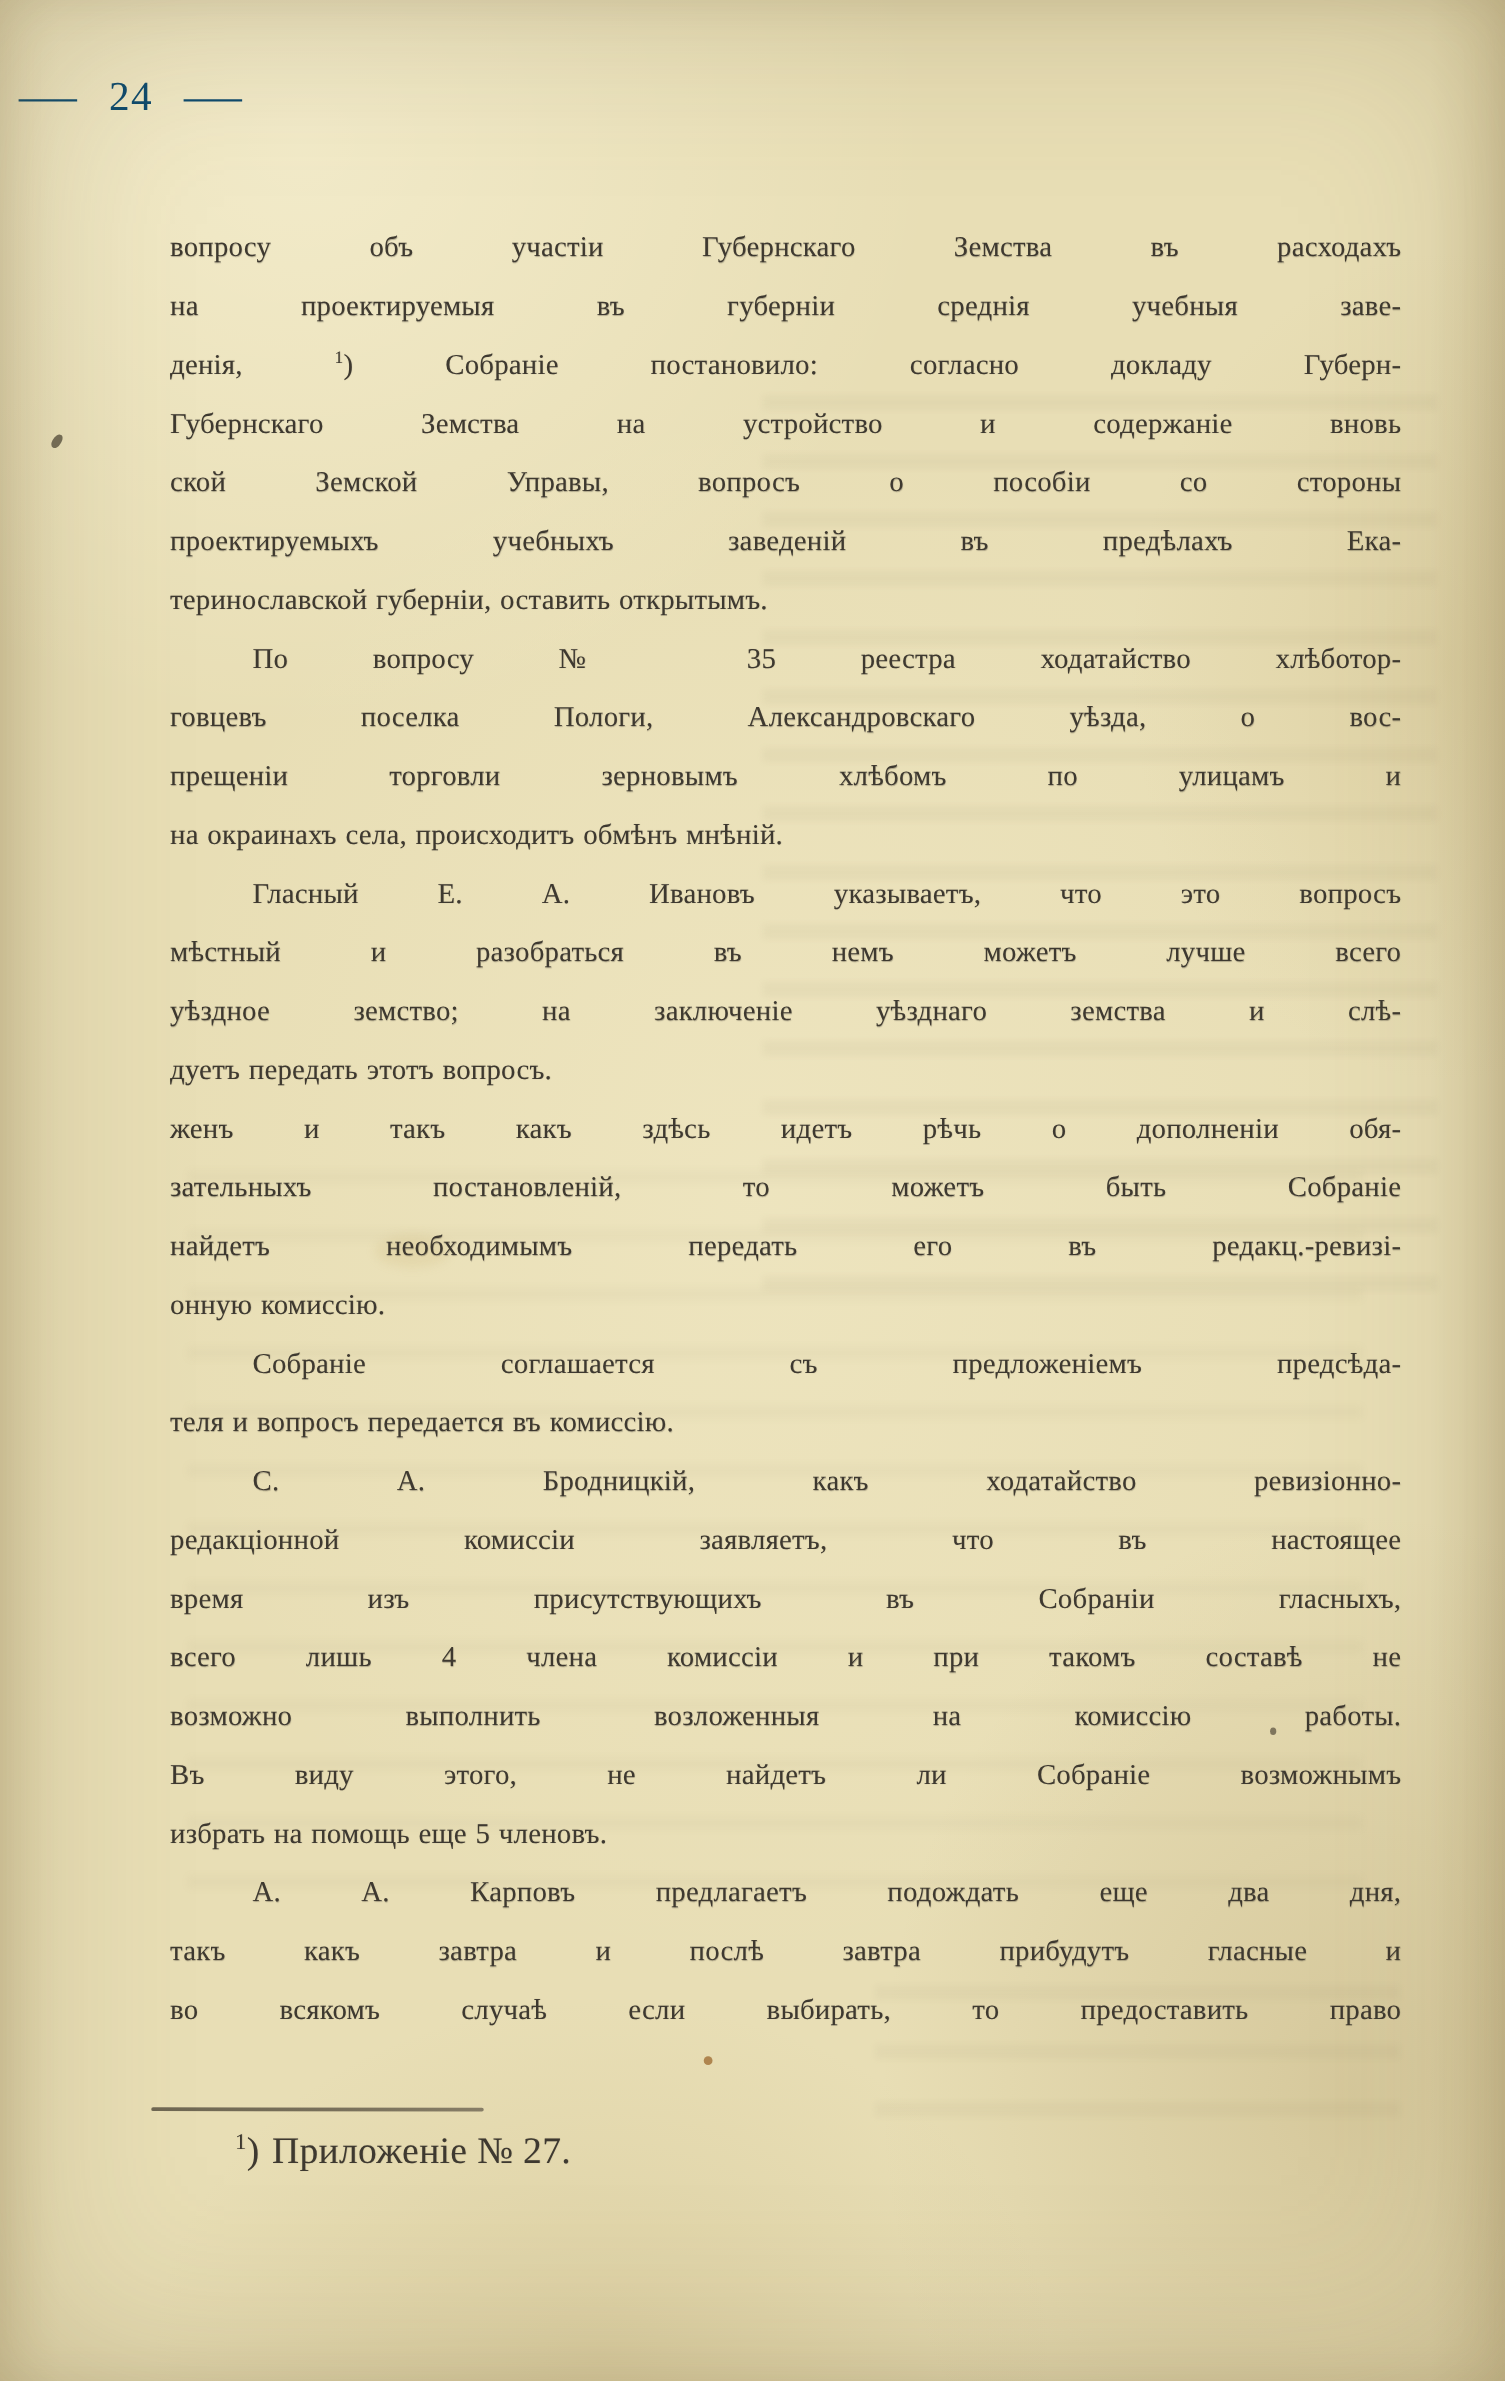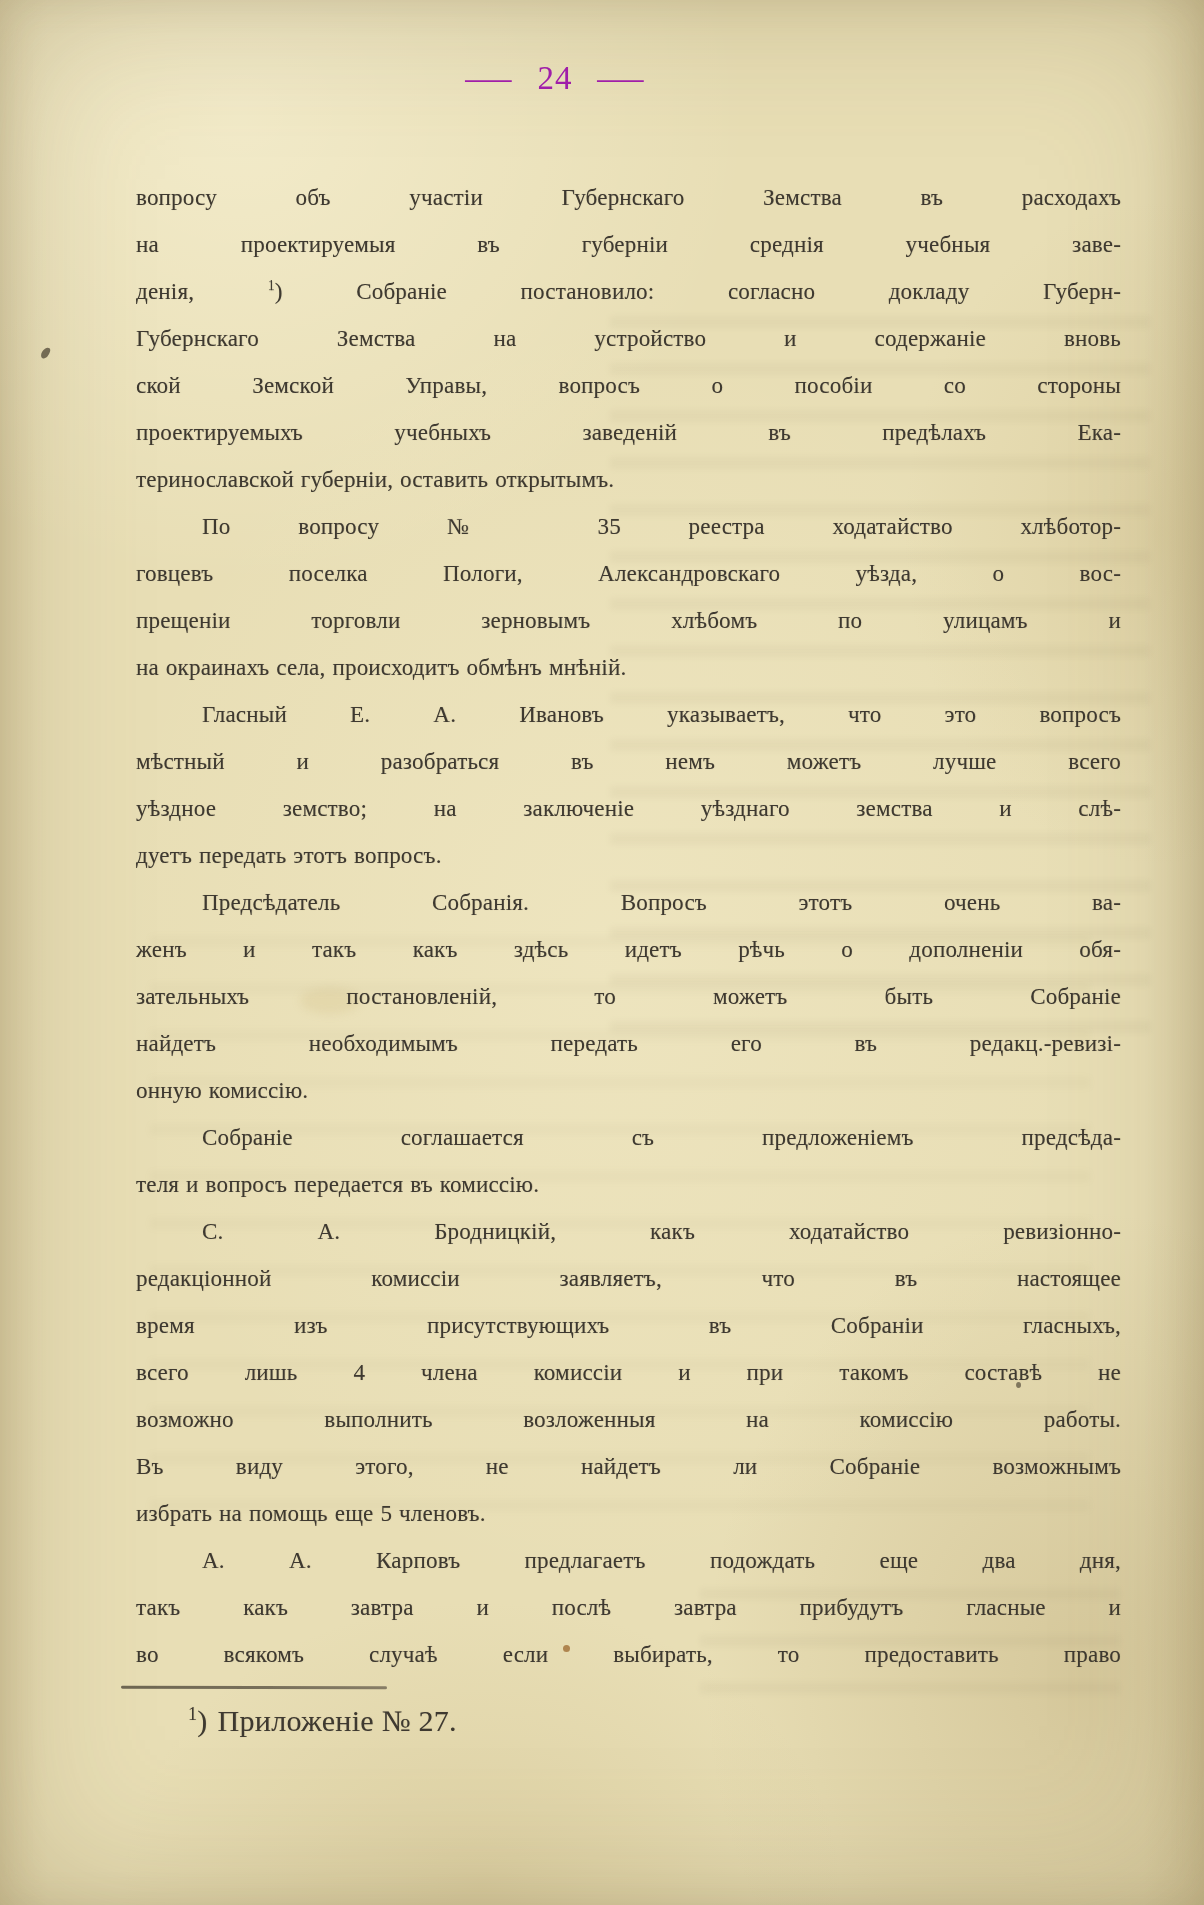--- a/index.html
+++ b/index.html
@@ -33,22 +33,22 @@
     background:repeating-linear-gradient(0deg, transparent 0 26px, rgba(140,130,95,.15) 26px 38px, transparent 38px 47px);}
 
   .speck{position:absolute;pointer-events:none;}
   .speck-1{left:42px;top:347px;width:7px;height:12px;background:#4d4637;border-radius:60% 40% 55% 45%;transform:rotate(28deg);opacity:.75;}
   .speck-2{left:563px;top:1645px;width:7px;height:7px;background:#a5763d;border-radius:50%;opacity:.85;}
   .speck-3{left:1016px;top:1382px;width:5px;height:6px;background:#554d3c;border-radius:50%;opacity:.7;}
   .speck-4{left:300px;top:988px;width:60px;height:26px;background:rgba(190,160,90,.14);border-radius:50%;filter:blur(4px);}
 
   .page-header{
     position:absolute;top:60px;left:0;width:1110px;
-    text-align:center;font-size:33px;letter-spacing:1px;
-    color:#a21caf;
+    text-align:left;font-size:33px;letter-spacing:1px;
+    color:#0c4a6e;
   }
   .page-header .dash{display:inline-block;margin:0 22px;transform:scaleX(1.4);}
   .page-header .pagenum{display:inline-block;}
 
   .body-text{
     position:absolute;left:136px;top:146px;width:985px;
     font-size:23px;line-height:47px;letter-spacing:.2px;word-spacing:1px;
     text-shadow:.3px .4px .7px rgba(62,57,48,.35);
     margin-top:28px;
   }
@@ -99,21 +99,20 @@
     <div class="line"><span>проектируемыхъ учебныхъ заведеній въ предѣлахъ Ека-</span></div>
     <div class="line par-end"><span>теринославской губерніи, оставить открытымъ.</span></div>
     <div class="line indent"><span>По вопросу № 35 реестра ходатайство хлѣботор-</span></div>
     <div class="line"><span>говцевъ поселка Пологи, Александровскаго уѣзда, о вос-</span></div>
     <div class="line"><span>прещеніи торговли зерновымъ хлѣбомъ по улицамъ и</span></div>
     <div class="line par-end"><span>на окраинахъ села, происходитъ обмѣнъ мнѣній.</span></div>
     <div class="line indent"><span>Гласный </span><span class="it">Е. А. Ивановъ</span><span> указываетъ, что это вопросъ</span></div>
     <div class="line"><span>мѣстный и разобраться въ немъ можетъ лучше всего</span></div>
     <div class="line"><span>уѣздное земство; на заключеніе уѣзднаго земства и слѣ-</span></div>
     <div class="line par-end"><span>дуетъ передать этотъ вопросъ.</span></div>
-    <div class="line indent"><span class="it">Предсѣдатель Собранія.</span><span> Вопросъ этотъ очень ва-</span></div>
     <div class="line"><span>женъ и такъ какъ здѣсь идетъ рѣчь о дополненіи обя-</span></div>
     <div class="line"><span>зательныхъ постановленій, то можетъ быть Собраніе</span></div>
     <div class="line"><span>найдетъ необходимымъ передать его въ редакц.-ревизі-</span></div>
     <div class="line par-end"><span>онную комиссію.</span></div>
     <div class="line indent"><span class="it">Собраніе</span><span> соглашается съ предложеніемъ предсѣда-</span></div>
     <div class="line par-end"><span>теля и вопросъ передается въ комиссію.</span></div>
     <div class="line indent"><span class="it">С. А. Бродницкій,</span><span> какъ ходатайство ревизіонно-</span></div>
     <div class="line"><span>редакціонной комиссіи заявляетъ, что въ настоящее</span></div>
     <div class="line"><span>время изъ присутствующихъ въ Собраніи гласныхъ,</span></div>
     <div class="line"><span>всего лишь 4 члена комиссіи и при такомъ составѣ не</span></div>

